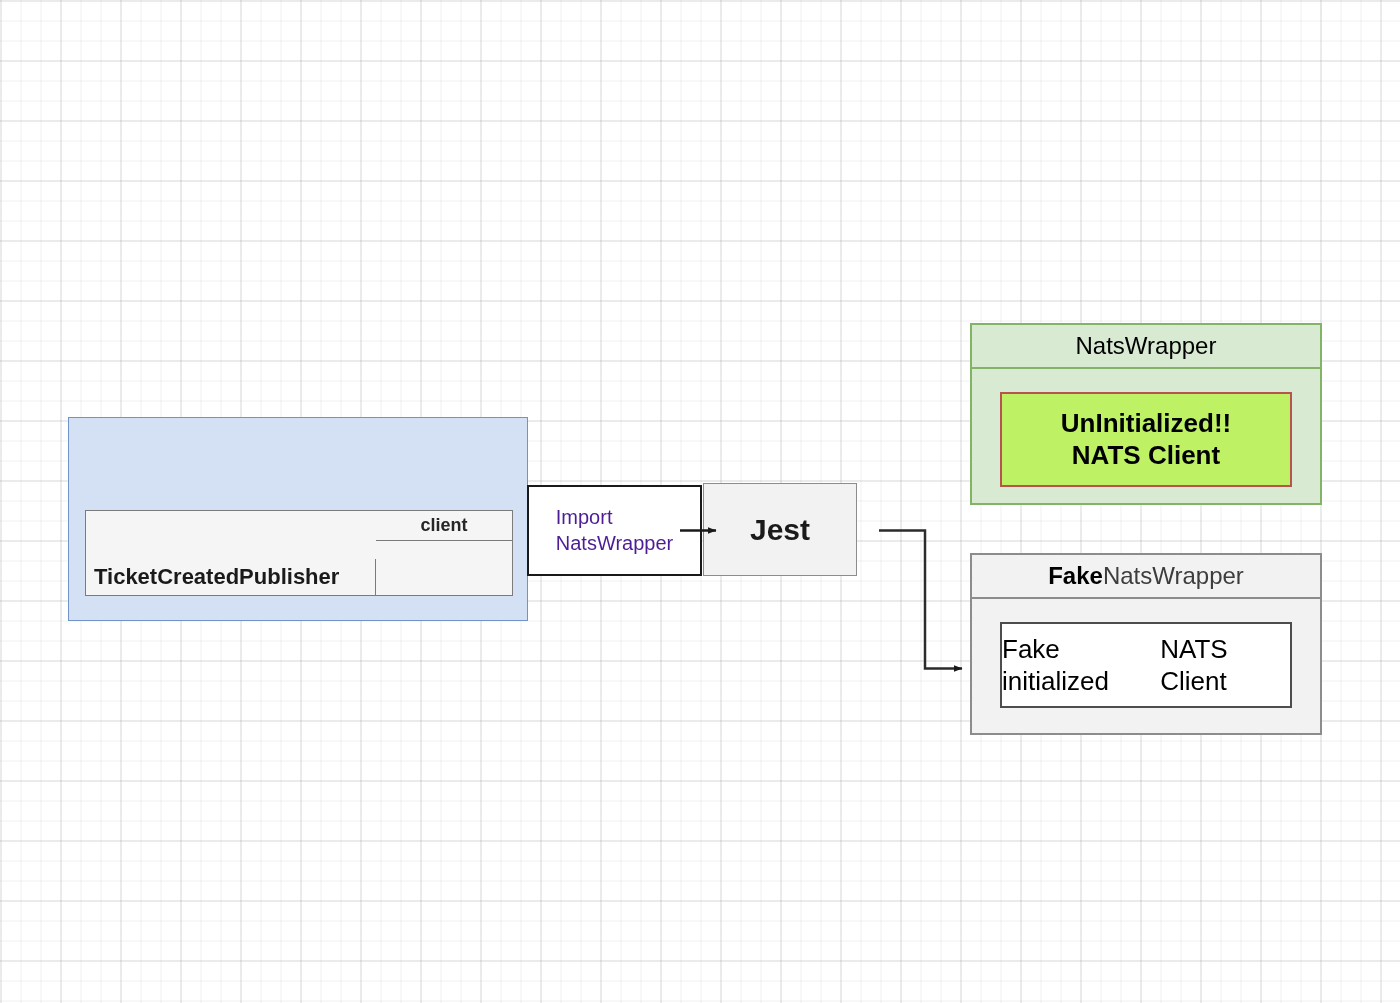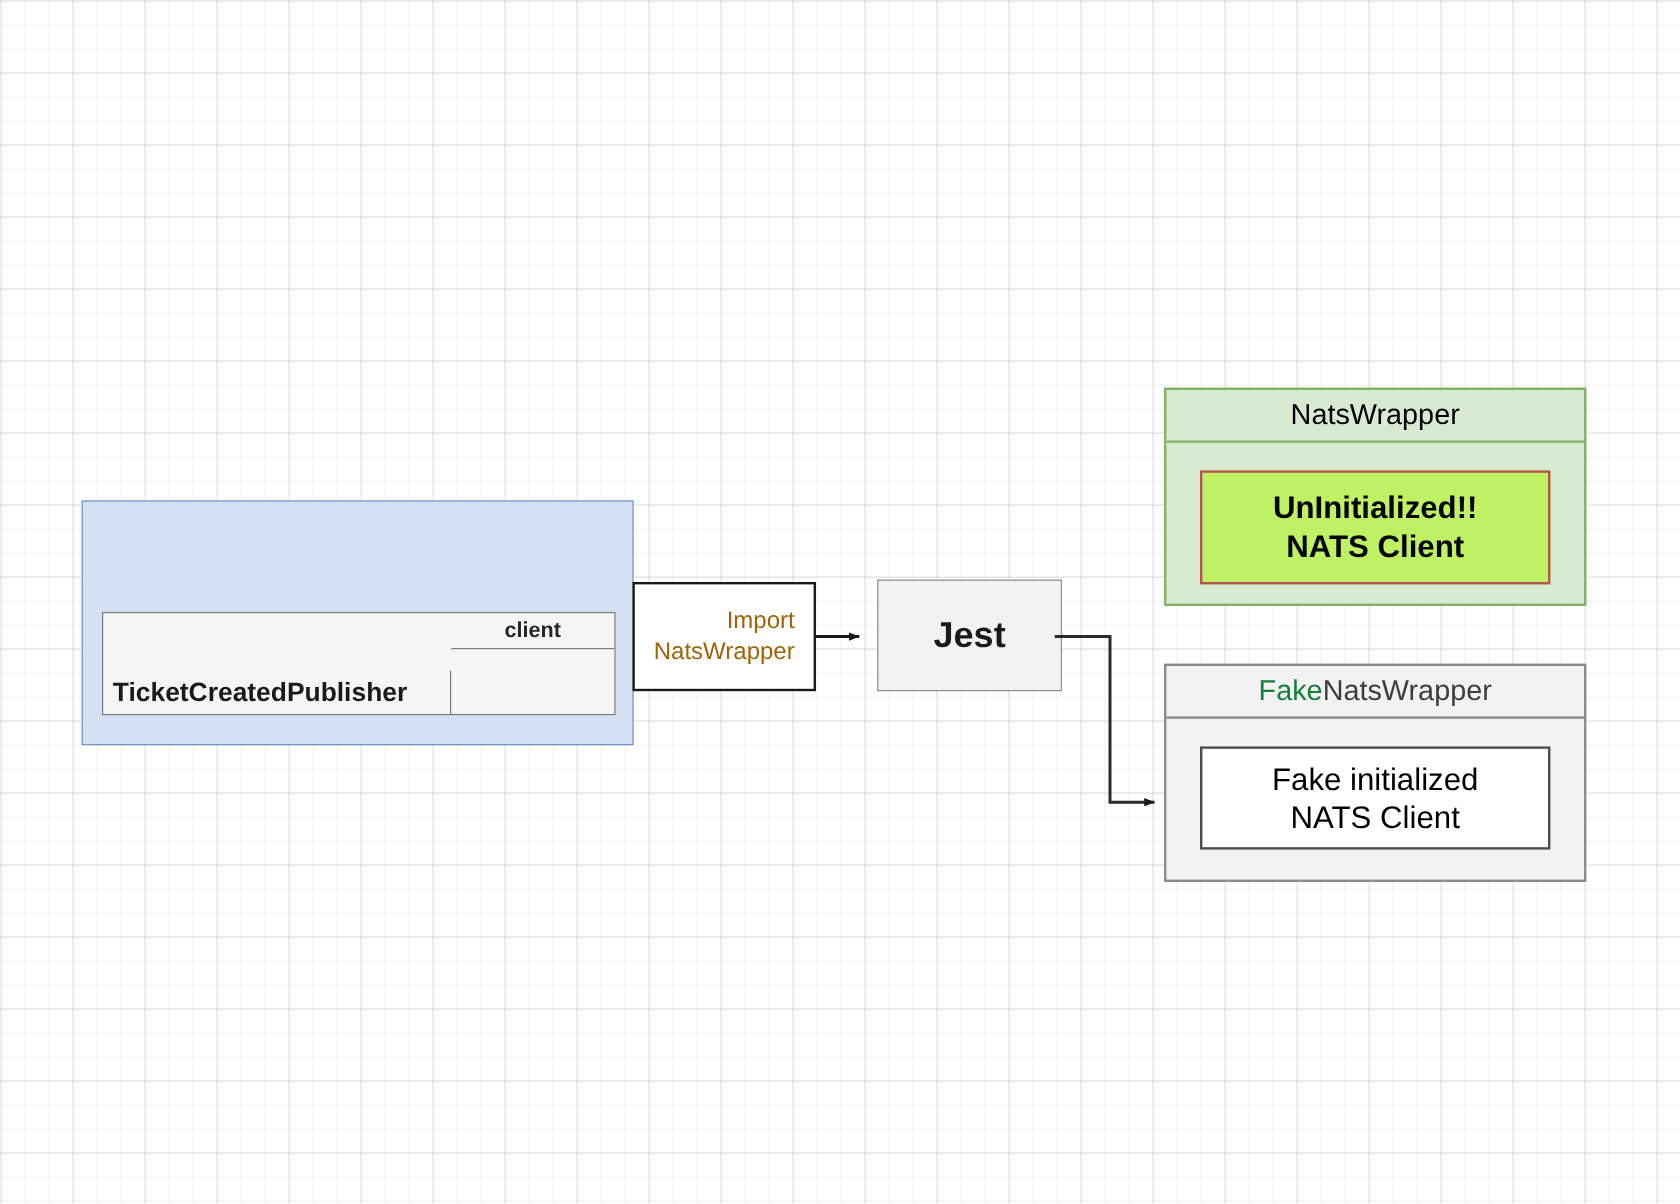--- a/index.html
+++ b/index.html
@@ -75,31 +75,31 @@
     border-bottom: 1.5px solid #7b7b7b;
     box-sizing: border-box;
   }
   .publisher-prop-body {
     flex: 1 1 auto;
     box-sizing: border-box;
   }
 
   
   .import-box {
-    left: 527px; top: 485px; width: 153px; height: 91px;
+    left: 527px; top: 485px; width: 175px; height: 91px;
     background: #ffffff;
     border: 2px solid #1a1a1a;
     display: flex; align-items: center; justify-content: center;
-    text-align: right;
-    font-size: 20px; line-height: 1.28; color: #a16207;
+    text-align: left;
+    font-size: 20px; line-height: 1.28; color: #4c1d95;
   }
 
   
   .jest-box {
-    left: 731px; top: 483px; width: 154px; height: 93px;
+    left: 703px; top: 483px; width: 154px; height: 93px;
     background: #f2f2f2;
     border: 1.5px solid #8c8c8c;
     display: flex; align-items: center; justify-content: center;
     font-size: 30px; font-weight: bold; color: #1a1a1a;
   }
 
   
   .nats-wrapper {
     left: 970px; top: 323px; width: 352px; height: 182px;
     background: #d9ead3;
@@ -131,27 +131,27 @@
     border: 2px solid #8c8c8c;
     box-sizing: border-box;
   }
   .fake-wrapper-title {
     position: absolute; left: 0; top: 0; width: 100%; height: 44px;
     display: flex; align-items: center; justify-content: center;
     font-size: 24px; color: #3d3d3d;
     border-bottom: 2px solid #8c8c8c;
     box-sizing: border-box;
   }
-  .fake-wrapper-title b { font-weight: normal; color: #15803d; }
+  .fake-wrapper-title b { font-weight: bold; color: #000000; }
   .fake-client {
     position: absolute;
     left: 28px; top: 67px; width: 292px; height: 86px;
     background: #ffffff;
     border: 2px solid #4d4d4d;
-    display: flex; flex-direction: column;
+    display: flex; flex-direction: row;
     align-items: center; justify-content: center;
     font-size: 26px; line-height: 1.24; color: #000;
     box-sizing: border-box;
   }
 
   
   #connectors {
     position: absolute; left: 0; top: 0;
     width: 1400px; height: 1003px;
     pointer-events: none;

